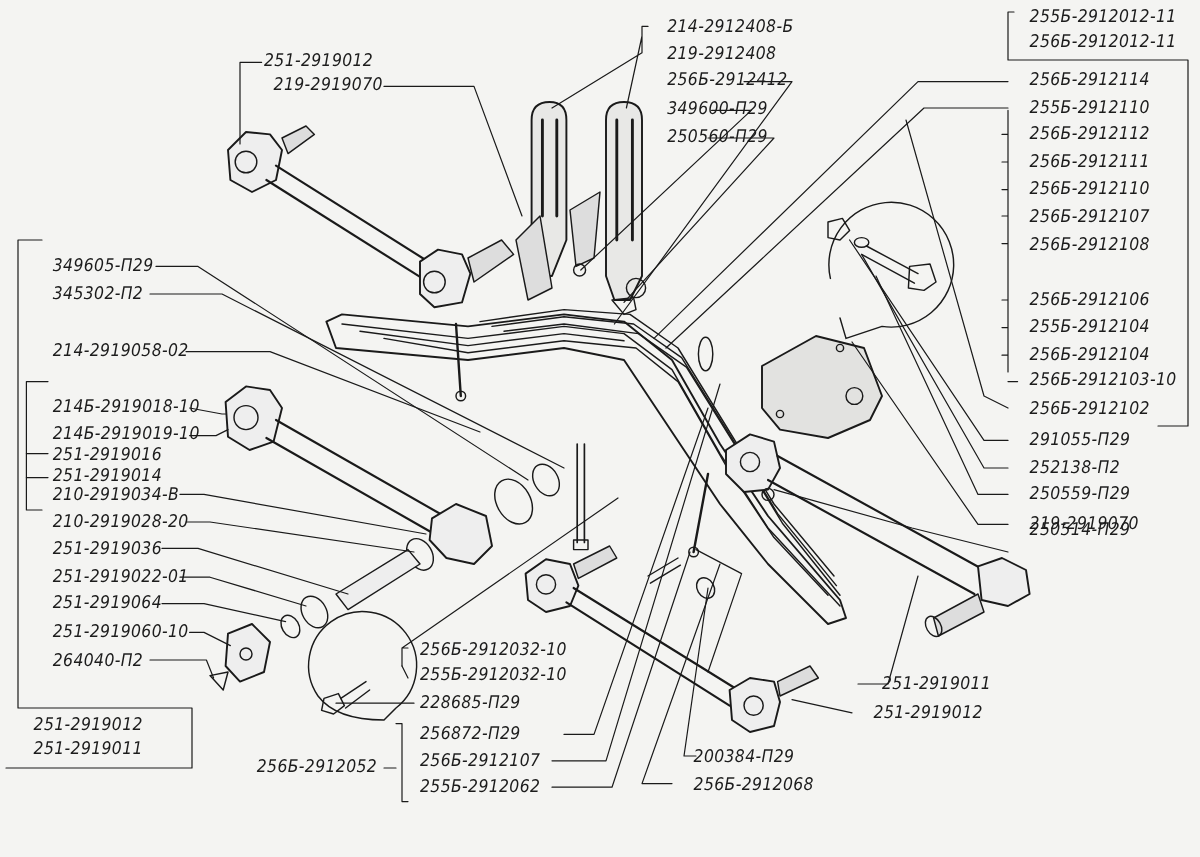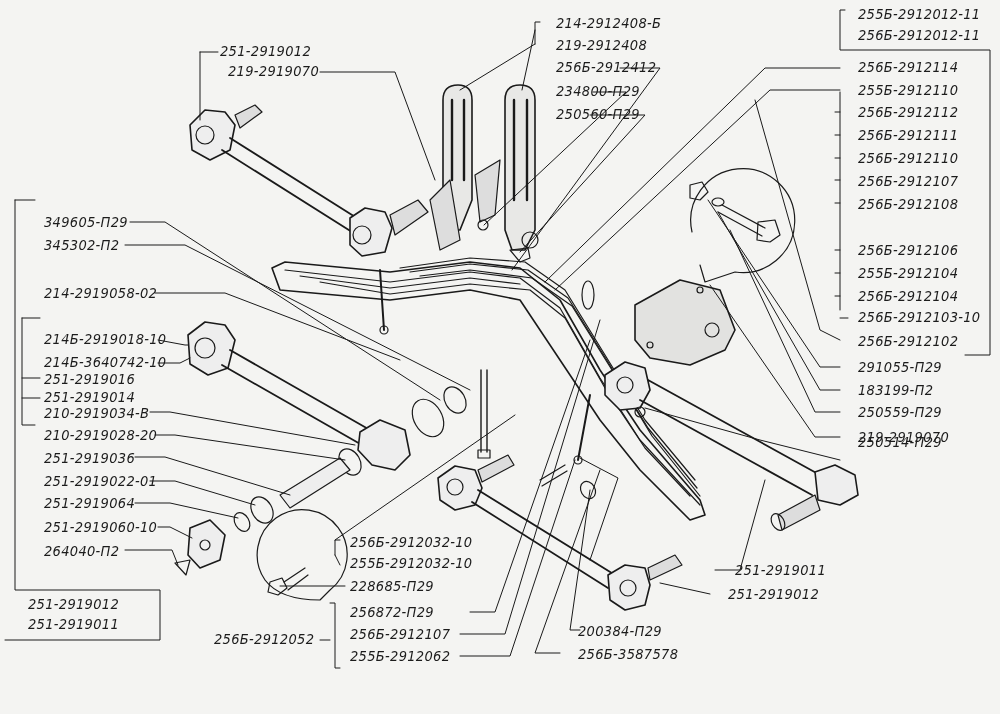--- a/index.html
+++ b/index.html
@@ -171,66 +171,66 @@
   </g>
 </svg>
 
 
 <span class="lbl" style="left:220px;top:44px">251-2919012</span>
 <span class="lbl" style="left:228px;top:64px">219-2919070</span>
 
 <span class="lbl" style="left:556px;top:16px">214-2912408-Б</span>
 <span class="lbl" style="left:556px;top:38px">219-2912408</span>
 <span class="lbl" style="left:556px;top:60px">256Б-2912412</span>
-<span class="lbl" style="left:556px;top:84px">234800-П29</span>
+<span class="lbl" style="left:556px;top:84px">349600-П29</span>
 <span class="lbl" style="left:556px;top:107px">250560-П29</span>
 
 <span class="lbl" style="left:858px;top:7px">255Б-2912012-11</span>
 <span class="lbl" style="left:858px;top:28px">256Б-2912012-11</span>
 
 <span class="lbl" style="left:858px;top:60px">256Б-2912114</span>
 <span class="lbl" style="left:858px;top:83px">255Б-2912110</span>
 <span class="lbl" style="left:858px;top:105px">256Б-2912112</span>
 <span class="lbl" style="left:858px;top:128px">256Б-2912111</span>
 <span class="lbl" style="left:858px;top:151px">256Б-2912110</span>
 <span class="lbl" style="left:858px;top:174px">256Б-2912107</span>
 <span class="lbl" style="left:858px;top:197px">256Б-2912108</span>
 <span class="lbl" style="left:858px;top:243px">256Б-2912106</span>
 <span class="lbl" style="left:858px;top:266px">255Б-2912104</span>
 <span class="lbl" style="left:858px;top:289px">256Б-2912104</span>
 <span class="lbl" style="left:858px;top:310px">256Б-2912103-10</span>
 <span class="lbl" style="left:858px;top:334px">256Б-2912102</span>
 <span class="lbl" style="left:858px;top:360px">291055-П29</span>
-<span class="lbl" style="left:858px;top:383px">183199-П2</span>
+<span class="lbl" style="left:858px;top:383px">252138-П2</span>
 <span class="lbl" style="left:858px;top:405px">250559-П29</span>
 <span class="lbl" style="left:858px;top:430px">219-2919070</span>
 <span class="lbl" style="left:858px;top:435px">250514-П29</span>
 <span class="lbl" style="left:735px;top:563px">251-2919011</span>
 <span class="lbl" style="left:728px;top:587px">251-2919012</span>
 
 <span class="lbl" style="left:44px;top:215px">349605-П29</span>
 <span class="lbl" style="left:44px;top:238px">345302-П2</span>
 <span class="lbl" style="left:44px;top:286px">214-2919058-02</span>
 <span class="lbl" style="left:44px;top:332px">214Б-2919018-10</span>
-<span class="lbl" style="left:44px;top:355px">214Б-3640742-10</span>
+<span class="lbl" style="left:44px;top:355px">214Б-2919019-10</span>
 <span class="lbl" style="left:44px;top:372px">251-2919016</span>
 <span class="lbl" style="left:44px;top:390px">251-2919014</span>
 <span class="lbl" style="left:44px;top:406px">210-2919034-В</span>
 <span class="lbl" style="left:44px;top:428px">210-2919028-20</span>
 <span class="lbl" style="left:44px;top:451px">251-2919036</span>
 <span class="lbl" style="left:44px;top:474px">251-2919022-01</span>
 <span class="lbl" style="left:44px;top:496px">251-2919064</span>
 <span class="lbl" style="left:44px;top:520px">251-2919060-10</span>
 <span class="lbl" style="left:44px;top:544px">264040-П2</span>
 <span class="lbl" style="left:28px;top:597px">251-2919012</span>
 <span class="lbl" style="left:28px;top:617px">251-2919011</span>
 
 <span class="lbl" style="left:350px;top:535px">256Б-2912032-10</span>
 <span class="lbl" style="left:350px;top:556px">255Б-2912032-10</span>
 <span class="lbl" style="left:350px;top:579px">228685-П29</span>
 <span class="lbl" style="left:350px;top:605px">256872-П29</span>
 <span class="lbl" style="left:350px;top:627px">256Б-2912107</span>
 <span class="lbl" style="left:350px;top:649px">255Б-2912062</span>
 <span class="lbl" style="left:214px;top:632px">256Б-2912052</span>
 <span class="lbl" style="left:578px;top:624px">200384-П29</span>
-<span class="lbl" style="left:578px;top:647px">256Б-3587578</span>
+<span class="lbl" style="left:578px;top:647px">256Б-2912068</span>
 
 </div>
 
 </body></html>

